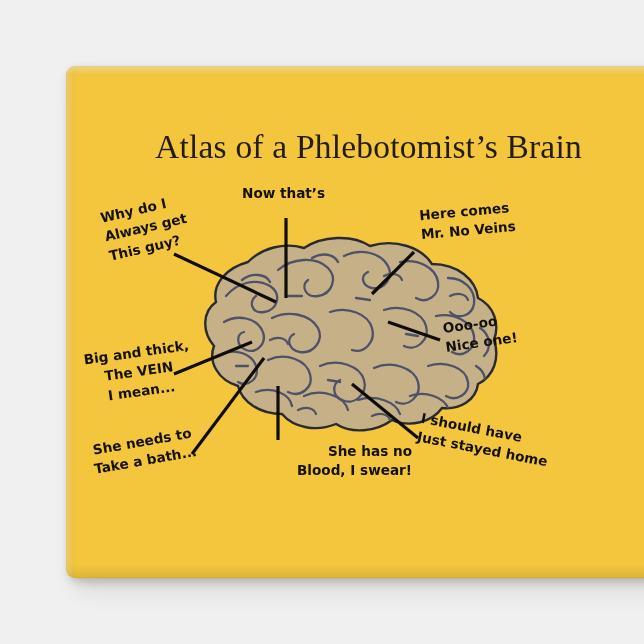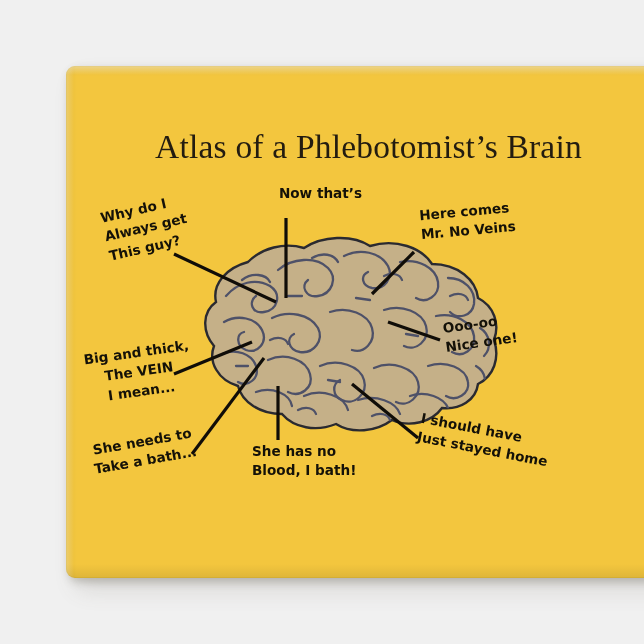--- a/index.html
+++ b/index.html
@@ -63,27 +63,27 @@
     position:absolute;
     font-family:"DejaVu Sans", sans-serif;
     font-size:13.6px;
     font-weight:600;
     color:#141108;
     line-height:1.42;
     white-space:nowrap;
   }
 
   #lbl-why       {left:38px; top:133px;  transform:rotate(-13deg); text-align:left;}
-  #lbl-lipemic   {left:176px;top:118px;  width:120px; text-align:right;}
+  #lbl-lipemic   {left:176px;top:118px;  width:120px; text-align:left;}
   #lbl-herecomes {left:354px;top:136px;  transform:rotate(-5deg);  text-align:left;}
   #lbl-oooo      {left:378px;top:248px;  transform:rotate(-8deg);  text-align:left;}
   #lbl-bigthick  {left:20px; top:277px;  transform:rotate(-8deg);  text-align:center;}
   #lbl-shouldhave{left:352px;top:355px;  transform:rotate(11deg);  text-align:left;}
   #lbl-needsbath {left:26px; top:366px;  transform:rotate(-10deg); text-align:center;}
-  #lbl-noblood   {left:186px;top:376px;  width:160px; text-align:left;}
+  #lbl-noblood   {left:186px;top:376px;  width:160px; text-align:right;}
 </style>
 </head>
 <body>
 
 <div id="stage">
 
   <div class="magnet">
     <div class="gloss"></div>
     <div class="gloss-left"></div>
 
@@ -193,17 +193,17 @@
       <div>Just stayed home</div>
     </div>
 
     <div class="label" id="lbl-needsbath">
       <div>She needs to</div>
       <div>Take a bath...</div>
     </div>
 
     <div class="label" id="lbl-noblood">
       <div>She has no</div>
-      <div>Blood, I bath!</div>
+      <div>Blood, I swear!</div>
     </div>
 
   </div>
 </div>
 
 </body></html>

